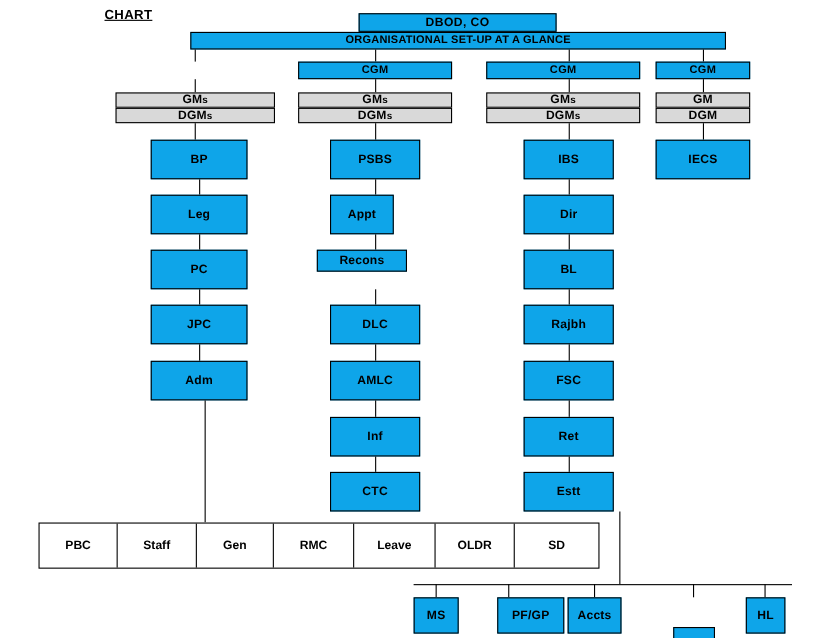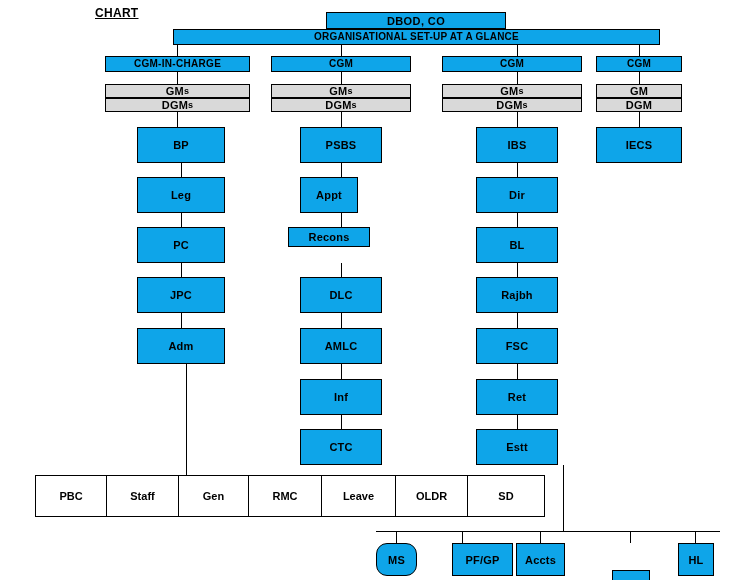--- a/index.html
+++ b/index.html
@@ -92,21 +92,20 @@
 
   <div class="abs node head" style="left:326px; top:12px; width:180px; height:17px;">DBOD, CO</div>
 
   <div class="abs node banner" style="left:173px; top:29px; width:487px; height:16px;">ORGANISATIONAL SET-UP AT A GLANCE</div>
 
   <div class="abs line-v" style="left:177px; top:45px; height:11px;"></div>
   <div class="abs line-v" style="left:341px; top:45px; height:11px;"></div>
   <div class="abs line-v" style="left:517px; top:45px; height:11px;"></div>
   <div class="abs line-v" style="left:639px; top:45px; height:11px;"></div>
 
-  <div class="abs node smallcaps" style="left:105px; top:56px; width:145px; height:16px;">CGM-IN-CHARGE</div>
   <div class="abs line-v" style="left:177px; top:72px; height:12px;"></div>
   <div class="abs node shaded" style="left:105px; top:84px; width:145px; height:14px;">
     <span>GM</span>
       <span class="sfx">s</span>
   </div>
   <div class="abs node shaded" style="left:105px; top:98px; width:145px; height:14px;">
     <span>DGM</span>
       <span class="sfx">s</span>
   </div>
   <div class="abs line-v" style="left:177px; top:112px; height:15px;"></div>
@@ -200,19 +199,19 @@
     <div class="cell" style="width:76px;">SD</div>
   </div>
 
   <div class="abs line-h" style="left:376px; top:531px; width:344px;"></div>
   <div class="abs line-v" style="left:396px; top:531px; height:12px;"></div>
   <div class="abs line-v" style="left:462px; top:531px; height:12px;"></div>
   <div class="abs line-v" style="left:540px; top:531px; height:12px;"></div>
   <div class="abs line-v" style="left:630px; top:531px; height:12px;"></div>
   <div class="abs line-v" style="left:695px; top:531px; height:12px;"></div>
 
-  <div class="abs node unit" style="left:376px; top:543px; width:41px; height:33px;border-radius:11px;">MS</div>
+  <div class="abs node unit" style="left:376px; top:543px; width:41px; height:33px;">MS</div>
   <div class="abs node unit" style="left:432px; top:543px; width:61px; height:33px;margin-left:20px;">PF/GP</div>
   <div class="abs node unit" style="left:516px; top:543px; width:49px; height:33px;">Accts</div>
   <div class="abs node unit" style="left:612px; top:543px; width:38px; height:33px;margin-top:27px;">Sal</div>
   <div class="abs node unit" style="left:678px; top:543px; width:36px; height:33px;">HL</div>
 
 </div>
 
 </body></html>

